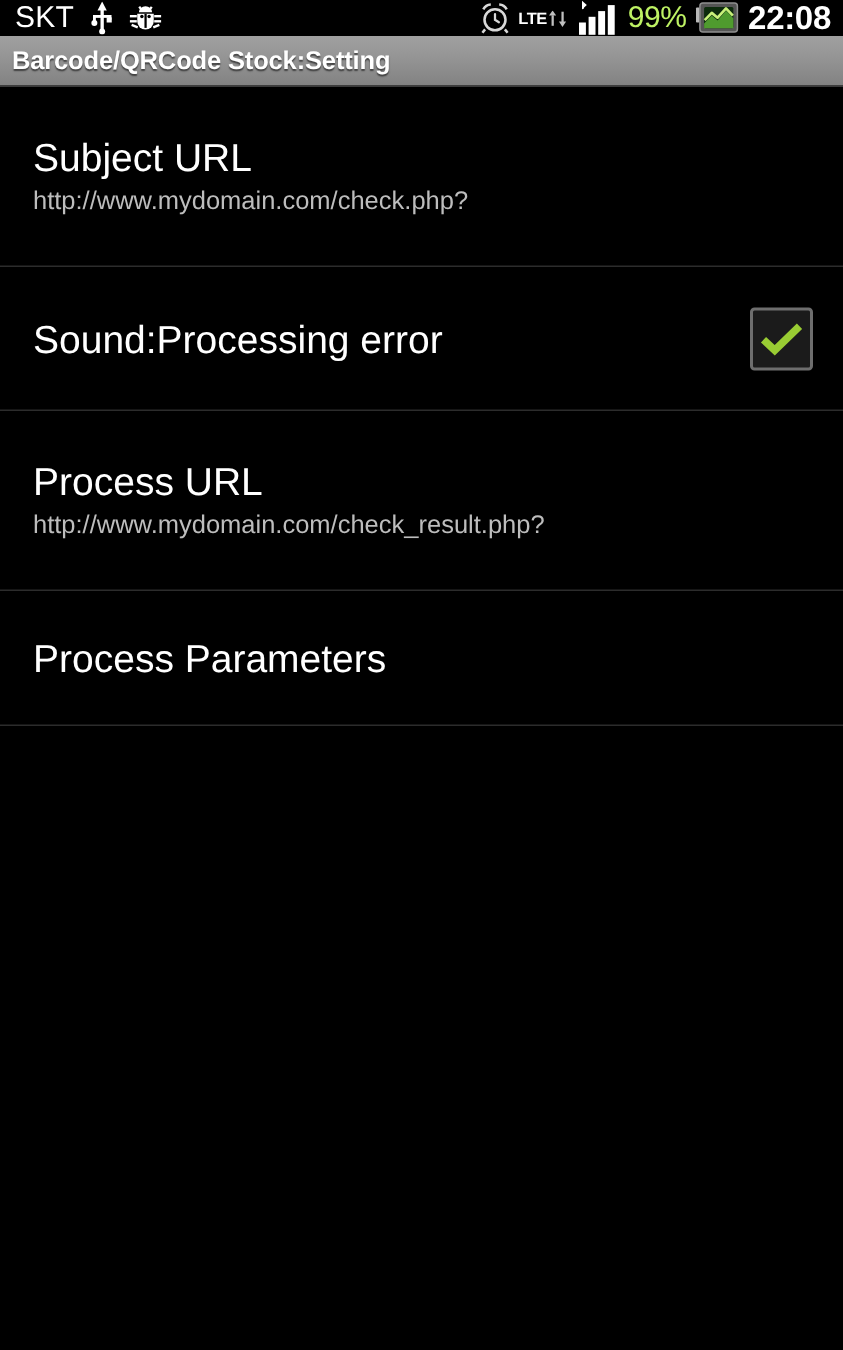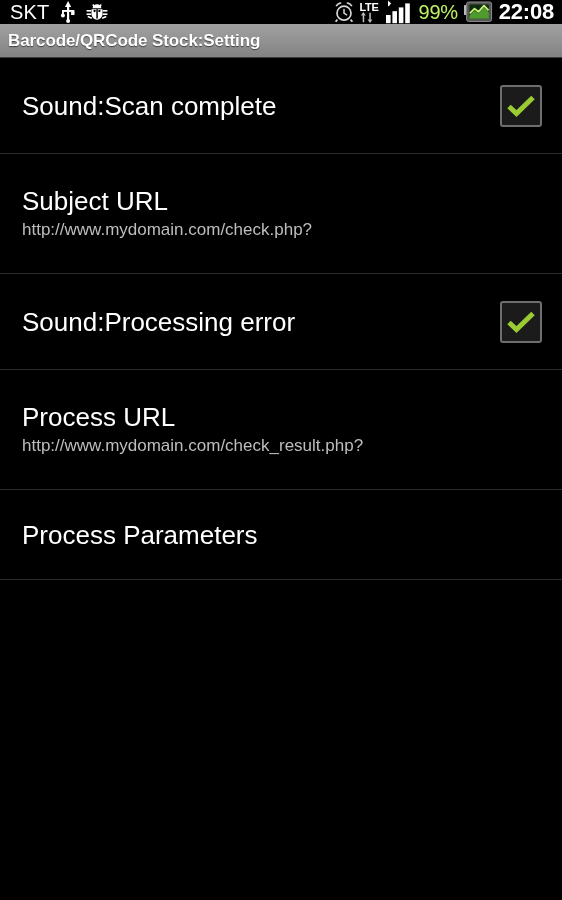--- a/index.html
+++ b/index.html
@@ -47,22 +47,22 @@
     font-size: 22px;
     line-height: 1;
     margin-left: 1px;
     letter-spacing: -0.2px;
     font-weight: bold;
   }
   .icon-svg { display: block; }
 
   .lte-block {
     display: flex;
-    flex-direction: column;
-    align-items: flex-start;
+    flex-direction: row;
+    align-items: flex-end;
     justify-content: center;
     line-height: 1;
   }
   .lte-text {
     color: #ffffff;
     font-size: 11px;
     font-weight: bold;
     line-height: 10px;
     letter-spacing: -0.3px;
   }
@@ -260,53 +260,41 @@
       <span class="clock">22:08</span>
     </div>
   </div>
 
   <div class="titlebar">
     <span class="titlebar-text">Barcode/QRCode Stock:Setting</span>
   </div>
 
   <div class="pref-list">
 
+
+    <div class="pref-row row-twoline with-divider">
+      <div class="pref-texts">
+        <span class="pref-title">Subject URL</span>
+        <span class="pref-summary">http://www.mydomain.com/check.php?</span>
+      </div>
+    </div>
+
     <div class="pref-row row-checkbox with-divider">
       <div class="pref-texts">
-        <span class="pref-title">Sound:Scan complete</span>
+        <span class="pref-title">Sound:Processing error</span>
       </div>
       <div class="checkbox">
         <span>
           <svg width="30" height="24" viewBox="0 0 30 24">
             <polyline points="3,12.5 10.5,19.5 27,3.5" fill="none" stroke="#99cc33" stroke-width="5" stroke-linecap="butt" stroke-linejoin="miter"></polyline>
           </svg>
         </span>
       </div>
     </div>
 
-    <div class="pref-row row-twoline with-divider">
-      <div class="pref-texts">
-        <span class="pref-title">Subject URL</span>
-        <span class="pref-summary">http://www.mydomain.com/check.php?</span>
-      </div>
-    </div>
-
-    <div class="pref-row row-checkbox with-divider">
-      <div class="pref-texts">
-        <span class="pref-title">Sound:Processing error</span>
-      </div>
-      <div class="checkbox">
-        <span>
-          <svg width="30" height="24" viewBox="0 0 30 24">
-            <polyline points="3,12.5 10.5,19.5 27,3.5" fill="none" stroke="#99cc33" stroke-width="5" stroke-linecap="butt" stroke-linejoin="miter"></polyline>
-          </svg>
-        </span>
-      </div>
-    </div>
-
 
     <div class="pref-row row-twoline with-divider">
       <div class="pref-texts">
         <span class="pref-title">Process URL</span>
         <span class="pref-summary">http://www.mydomain.com/check_result.php?</span>
       </div>
     </div>
 
     <div class="pref-row row-oneline with-divider">
       <div class="pref-texts">

